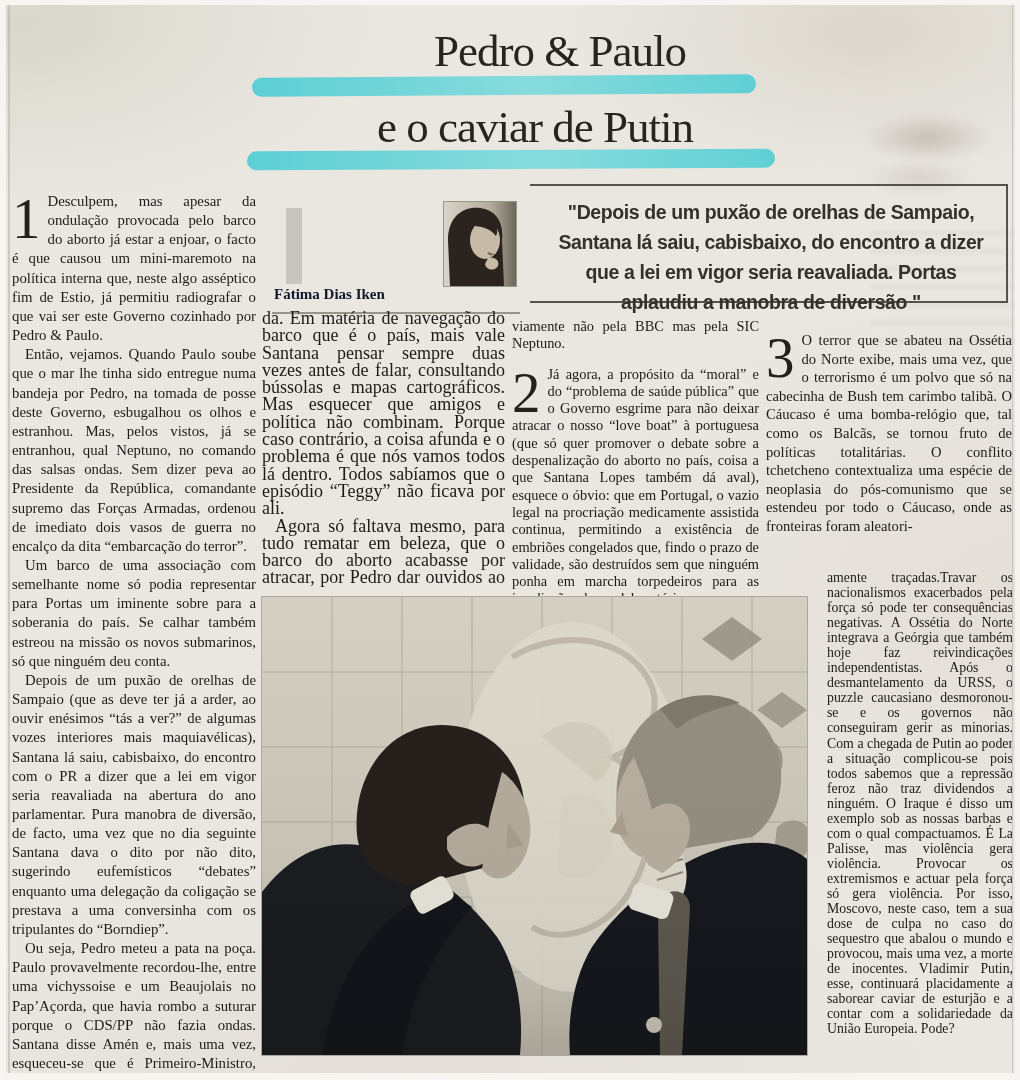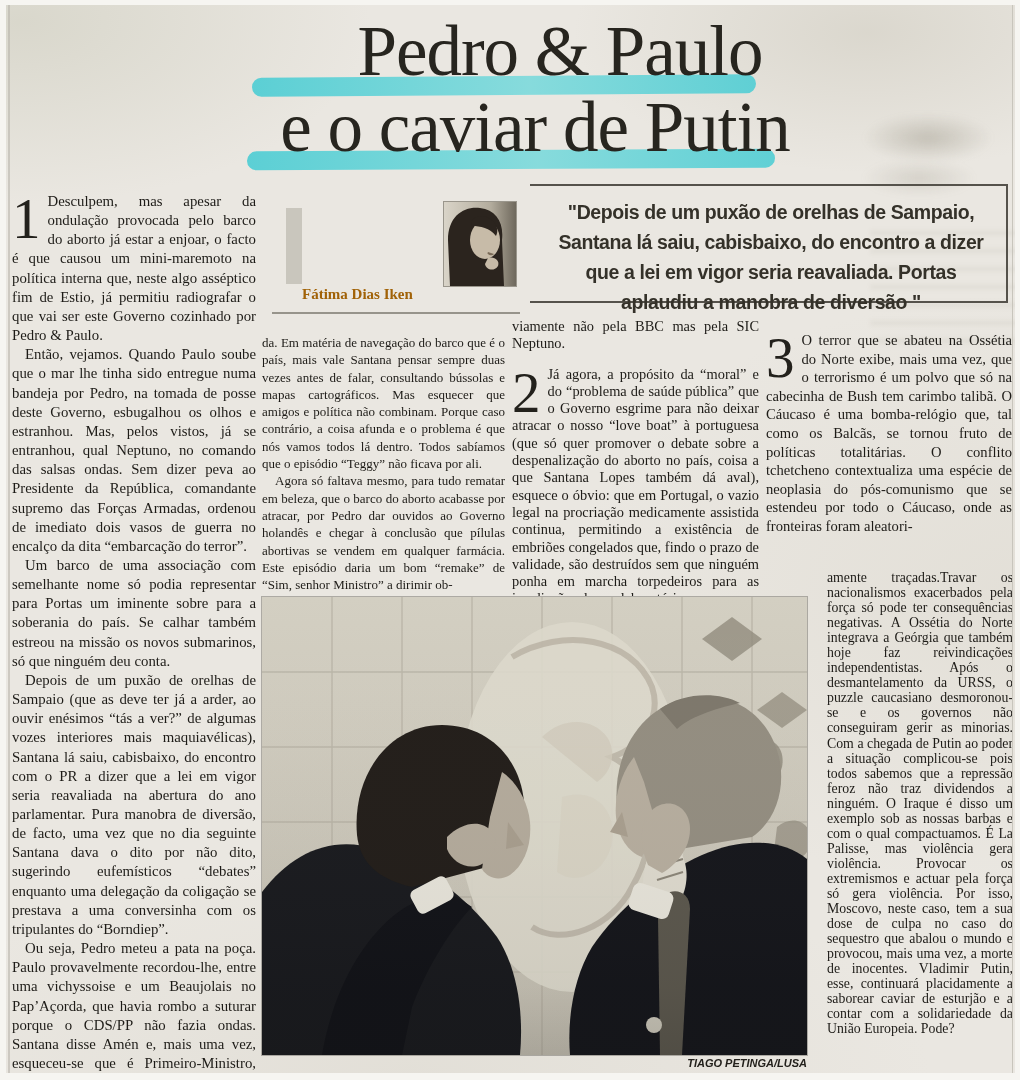--- a/index.html
+++ b/index.html
@@ -24,52 +24,52 @@
   .ghost{position:absolute;pointer-events:none;filter:blur(3px);z-index:0;}
   .ghost1{left:838px;top:108px;width:180px;height:100px;
     background:radial-gradient(90px 34px at 50% 30%, rgba(120,114,96,.30), transparent 72%),
                radial-gradient(80px 26px at 45% 70%, rgba(120,114,96,.18), transparent 72%);}
   .ghost2{left:870px;top:230px;width:150px;height:120px;
     background:repeating-linear-gradient(180deg, rgba(130,124,106,.14) 0 6px, transparent 6px 18px);
     opacity:.5;filter:blur(2px);}
 
   
   .title-line{position:absolute;z-index:2;text-align:center;
-    font-family:"Liberation Serif",serif;font-size:71px;line-height:66px;
+    font-family:"Liberation Serif",serif;font-size:45px;line-height:66px;
     color:#27251f;letter-spacing:-1px;}
   .title-1{left:105px;top:18px;width:910px;}
   .title-2{left:40px;top:94px;width:990px;}
   .hl{position:absolute;z-index:1;height:19px;border-radius:10px;
     background:linear-gradient(90deg, rgba(84,206,212,.95), rgba(110,216,219,.8) 55%, rgba(84,206,212,.92));}
   .hl-1{left:252px;top:76px;width:504px;transform:rotate(-.4deg);}
   .hl-2{left:247px;top:150px;width:528px;transform:rotate(-.3deg);}
 
   
   .byline{position:absolute;left:272px;top:192px;width:248px;height:120px;
     border-bottom:2px solid #97948b;z-index:2;}
   .byline-bar{position:absolute;left:14px;top:16px;width:16px;height:76px;background:#c9c6bd;}
   .portrait{position:absolute;right:4px;top:10px;width:72px;height:84px;
     box-shadow:0 0 0 1px #9a968c;background:#b9b3a6;}
-  .author{position:absolute;left:2px;top:94px;font-weight:bold;font-size:15px;color:#a16207;margin-left:28px;}
+  .author{position:absolute;left:2px;top:94px;font-weight:bold;font-size:15px;color:#0f172a;}
 
   
   .quote-box{position:absolute;left:530px;top:184px;width:478px;height:119px;z-index:2;
     border-top:2px solid #55524b;border-bottom:2px solid #55524b;border-right:2px solid #55524b;
     box-sizing:border-box;}
   .quote-text{margin:11px 14px 0 20px;font-family:"Liberation Sans",sans-serif;
     font-size:19.5px;line-height:30px;font-weight:600;color:#343129;
     text-align:center;letter-spacing:-.4px;}
 
   
   .col{position:absolute;text-align:justify;z-index:2;}
   .col p{margin:0;text-indent:13px;}
   .col p.noindent{text-indent:0;}
   .col p.secgap{margin-top:13px;}
   .col-1{left:12px;top:192px;width:244px;height:886px;font-size:14.8px;line-height:19.15px;}
-  .col-2{left:262px;top:334px;width:243px;height:278px;font-size:13px;line-height:17.3px;overflow:hidden;}
+  .col-2{left:262px;top:310px;width:243px;height:278px;font-size:18px;line-height:17.3px;overflow:hidden;}
   .col-3{left:512px;top:318px;width:247px;height:278px;font-size:14.4px;line-height:17.3px;overflow:hidden;}
   .col-4w{left:766px;top:318px;width:246px;height:252px;font-size:14.6px;line-height:18.6px;overflow:hidden;}
   .col-4n{left:827px;top:570px;width:186px;height:506px;font-size:13.8px;line-height:15.05px;overflow:hidden;}
   .dropcap{float:left;font-size:57px;line-height:46px;padding:4px 7px 0 0;color:#23211c;
     font-family:"Liberation Serif",serif;}
 
   
   .photo{position:absolute;left:262px;top:597px;width:545px;height:458px;z-index:3;
     box-shadow:0 0 0 1px rgba(60,58,52,.35);}
   .photo svg{display:block;width:100%;height:100%;}
@@ -213,15 +213,14 @@
         <path d="M390,252 C380,270 378,295 385,310 L420,300 C428,282 425,262 415,250 Z" fill="#ddd9cd"></path>
         <path d="M392,258 l28,-8 M393,270 l28,-8 M395,283 l26,-8" stroke="#8b8578" stroke-width="2" fill="none"></path>
         <path d="M408,295 C418,292 428,298 428,312 L420,458 L398,458 L396,320 Z" fill="#5b574d"></path>
         <path d="M386,268 C374,240 380,215 398,208 C414,202 428,214 428,232 C428,252 414,268 400,276 Z" fill="#b6ad9e"></path>
         <rect x="368" y="290" width="42" height="28" rx="7" fill="#e6e3d9" transform="rotate(18 389 304)"></rect>
         <circle cx="392" cy="428" r="8" fill="#c9c5b8"></circle>
       </g>
       <rect width="545" height="458" fill="url(#grain)"></rect>
     </svg>
   </div>
-  <div class="credit">TIAGO PETINGA/LUSA</div>
 
 </div>
 
 </body></html>

